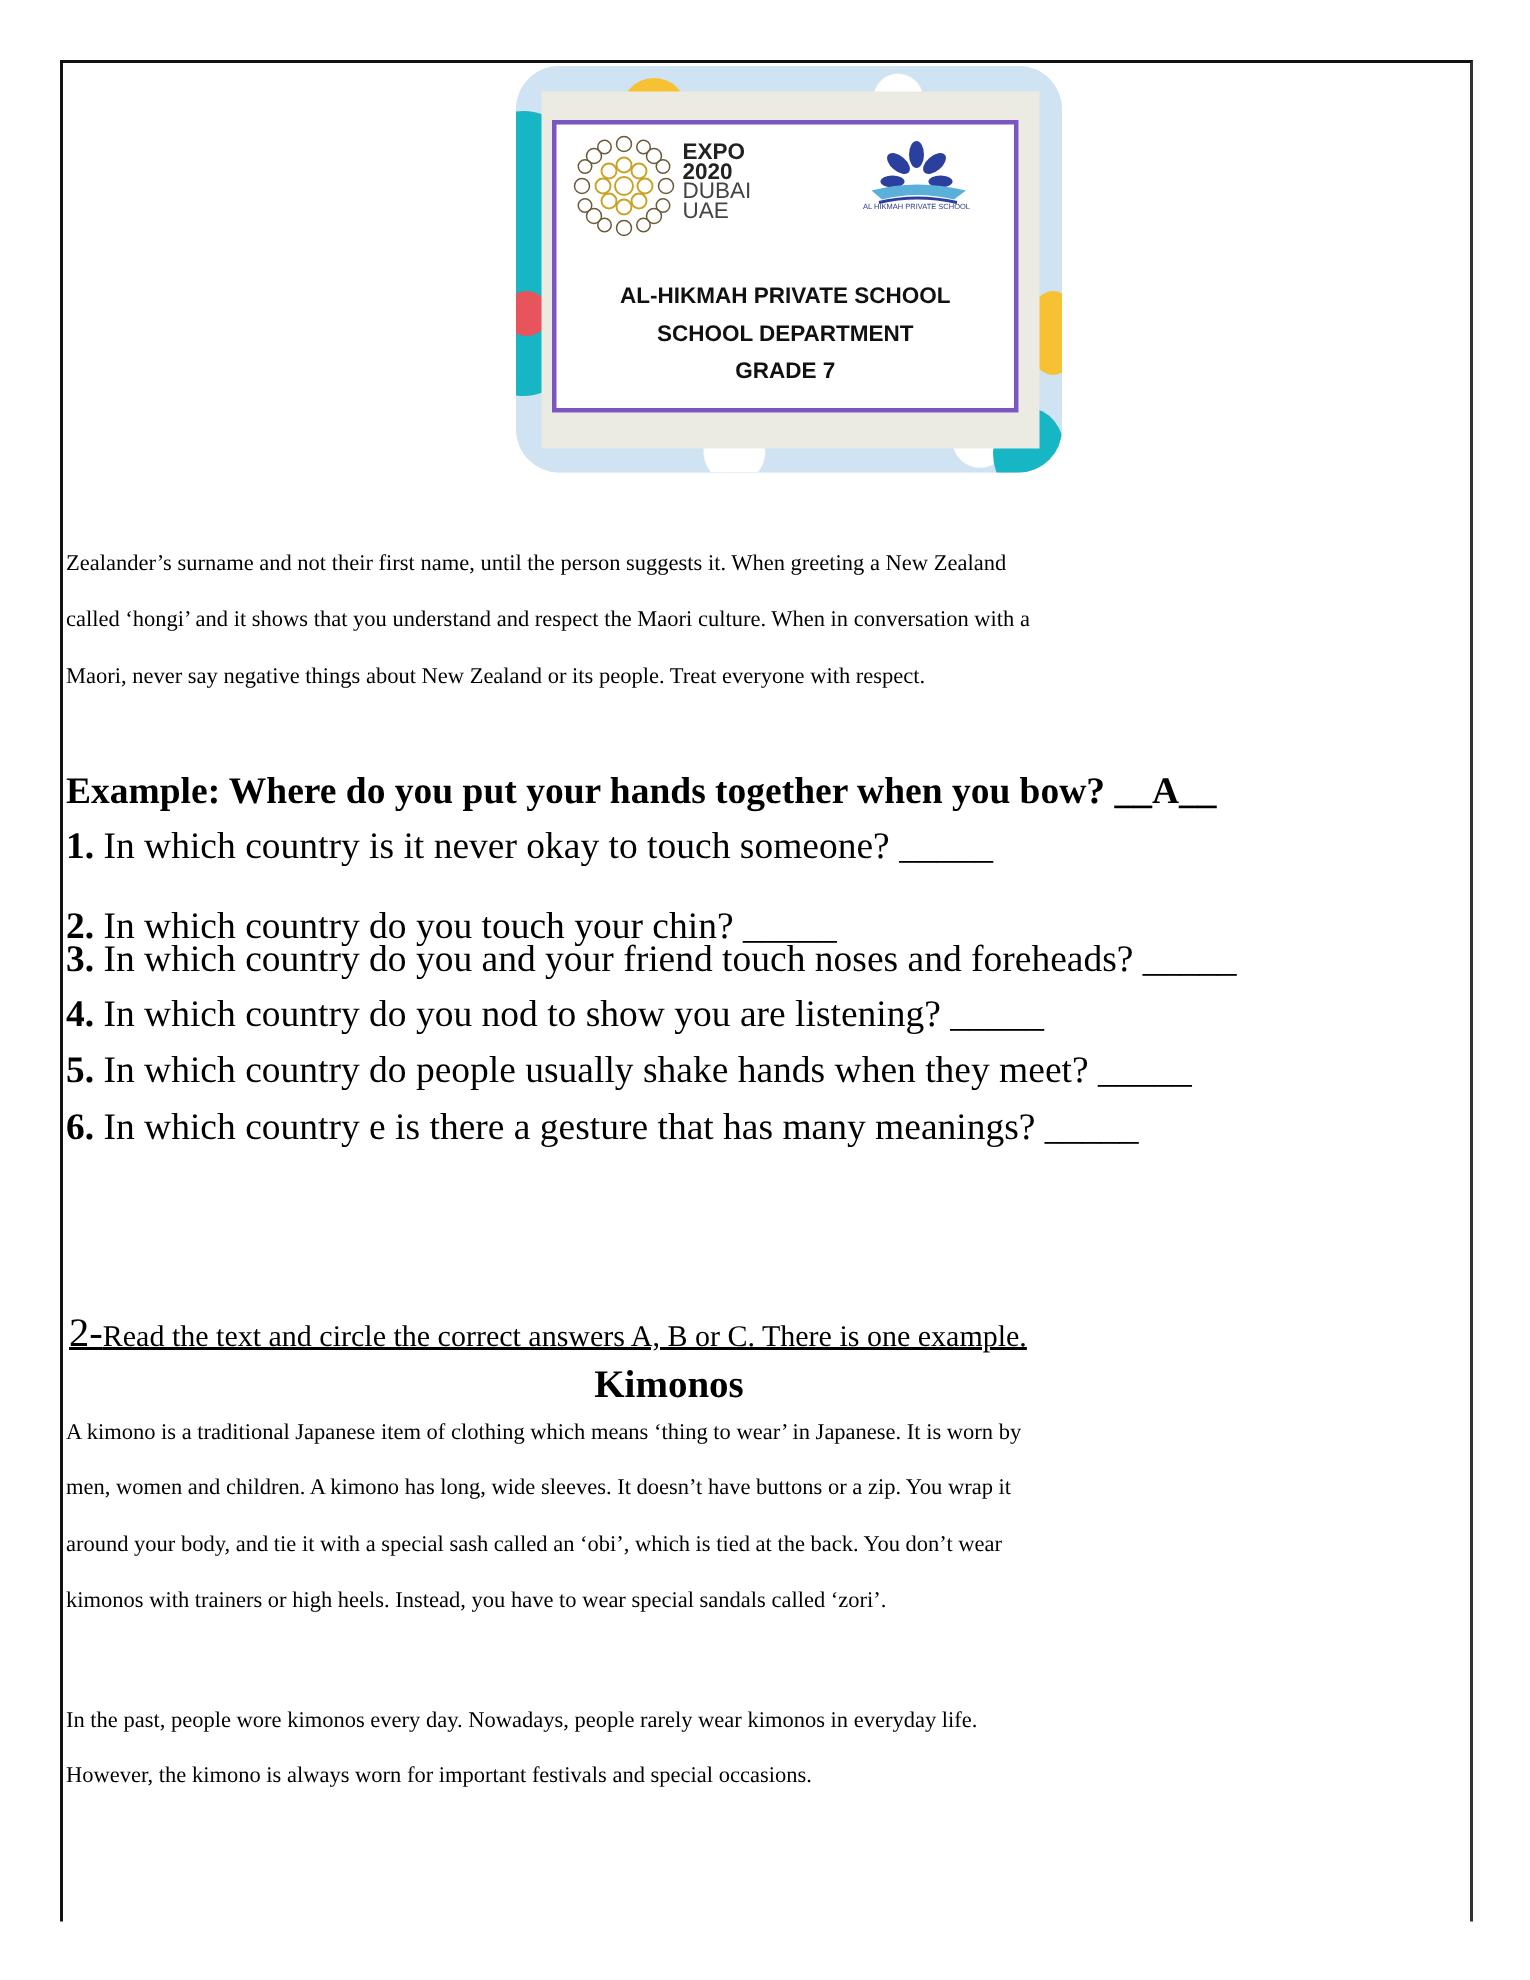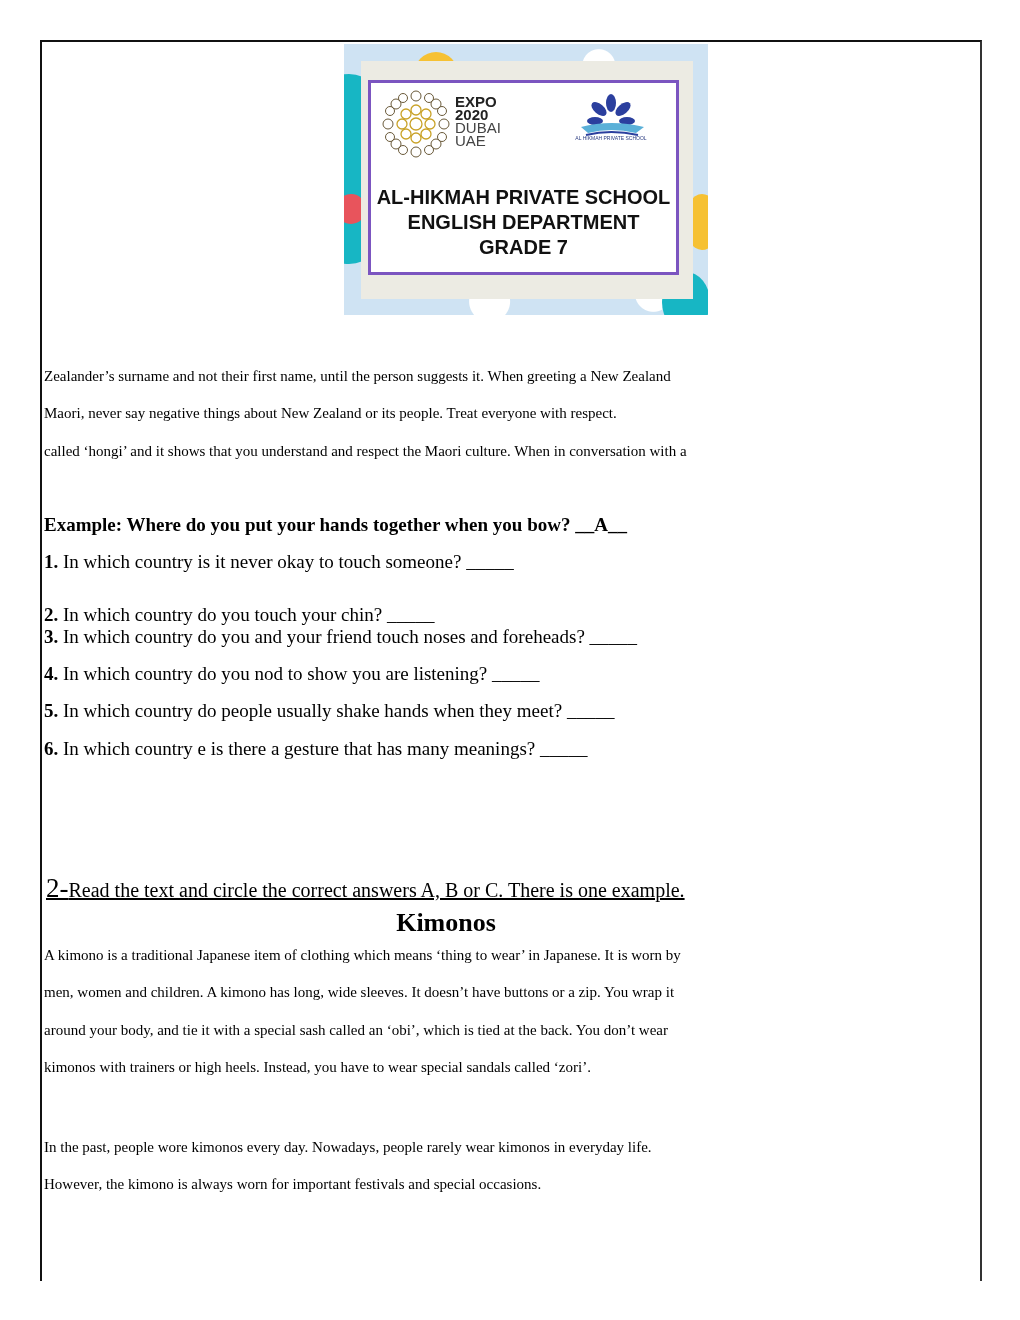--- a/index.html
+++ b/index.html
@@ -1,45 +1,45 @@
 <!DOCTYPE html>
 <html><head>
 <meta charset="utf-8">
 <style>
   html, body { margin: 0; padding: 0; background: #ffffff; }
   body { width: 1020px; height: 1320px; position: relative; overflow: hidden;
          font-family: "Liberation Serif", serif; color: #000; }
   .frame { position: absolute; left: 40px; top: 40px; width: 938px; height: 1239px;
            border-top: 2px solid #111; border-left: 2px solid #111; border-right: 2px solid #333; }
   .banner { position: absolute; left: 344px; top: 44px; width: 364px; height: 271px;
-            background: #cfe3f3; overflow: hidden; }
+            background: #cfe3f3; overflow: hidden; border-radius: 29px; }
   .banner .bg { position: absolute; inset: 0;
     background:
       radial-gradient(circle at 15% 20%, #ffffff 0 14px, transparent 15px),
       radial-gradient(circle at 85% 92%, #ffffff 0 18px, transparent 19px),
       radial-gradient(circle at 40% 95%, #ffffff 0 20px, transparent 21px),
       radial-gradient(circle at 70% 8%, #ffffff 0 16px, transparent 17px),
       #cfe3f3; }
   .blob { position: absolute; border-radius: 50%; }
   .inner-card { position: absolute; left: 17px; top: 17px; width: 332px; height: 238px; background: #ecebe3; }
   .label-box { position: absolute; left: 24px; top: 36px; width: 311px; height: 195px;
                background: #fff; border: 3px solid #7b55c0; box-sizing: border-box; }
   .expo-logo { position: absolute; left: 10px; top: 6px; width: 70px; height: 70px; }
   .expo-text { position: absolute; left: 84px; top: 12px; font-family: "Liberation Sans", sans-serif;
                font-size: 15px; line-height: 13px; color: #222; }
   .expo-text .b { font-weight: bold; }
   .expo-text .l { font-weight: normal; color: #444; }
   .school-logo { position: absolute; left: 195px; top: 8px; width: 90px; height: 60px; }
   .school-logo-text { position: absolute; left: 192px; top: 52px; width: 96px; text-align: center;
                       font-family: "Liberation Sans", sans-serif; font-size: 5px; color: #2a3b80; }
   .banner-title { position: absolute; left: 0; right: 0; top: 102px; text-align: center;
-                  font-family: "Liberation Sans", sans-serif; font-weight: bold; font-size: 20px;
+                  font-family: "Liberation Sans", sans-serif; font-weight: bold; font-size: 15px;
                   line-height: 25px; color: #111; }
   .para { position: absolute; left: 44px; width: 940px; font-size: 15px; line-height: 37.3px; white-space: nowrap; }
-  .q { position: absolute; left: 44px; font-size: 19px; white-space: nowrap; }
+  .q { position: absolute; left: 44px; font-size: 25px; white-space: nowrap; }
   .q b { font-weight: bold; }
   .section-title { position: absolute; left: 46px; top: 873px; font-size: 20px; font-weight: normal;
                    text-decoration: underline; white-space: nowrap; }
   .section-title .num { font-size: 27px; }
   .subtitle { position: absolute; left: 0; width: 892px; top: 908px; text-align: center;
               font-size: 26px; font-weight: bold; }
 </style>
 </head>
 <body>
 
@@ -98,30 +98,30 @@
         <ellipse cx="57" cy="18" rx="5" ry="9" transform="rotate(50 57 18)"></ellipse>
         <ellipse cx="29" cy="30" rx="4" ry="8" transform="rotate(-90 29 30)"></ellipse>
         <ellipse cx="61" cy="30" rx="4" ry="8" transform="rotate(90 61 30)"></ellipse>
       </g>
       <path d="M15 36 Q45 28 78 36 L70 42 Q45 36 22 42 Z" fill="#5ab0d8"></path>
       <path d="M20 44 Q45 38 72 44" stroke="#2b3f9e" stroke-width="2" fill="none"></path>
     </svg>
     <div class="school-logo-text">AL HIKMAH PRIVATE SCHOOL</div>
     <div class="banner-title">
       <div>AL-HIKMAH PRIVATE SCHOOL</div>
-      <div>ENGLISH DEPARTMENT</div>
+      <div>SCHOOL DEPARTMENT</div>
       <div>GRADE 7</div>
     </div>
   </div>
 </div>
 
 <div class="para" style="top:358px;">
   <div>Zealander’s surname and not their first name, until the person suggests it. When greeting a New Zealand</div>
+  <div>called ‘hongi’ and it shows that you understand and respect the Maori culture. When in conversation with a</div>
   <div>Maori, never say negative things about New Zealand or its people. Treat everyone with respect.</div>
-  <div>called ‘hongi’ and it shows that you understand and respect the Maori culture. When in conversation with a</div>
 </div>
 
 <div class="q" style="top:514px;font-weight:bold;">
   <span>Example: Where do you put your hands together when you bow?</span>
   <span>__A__</span>
 </div>
 
 <div class="q" style="top:551px;">
   <b>1.</b>
   <span>In which country is it never okay to touch someone?</span>

